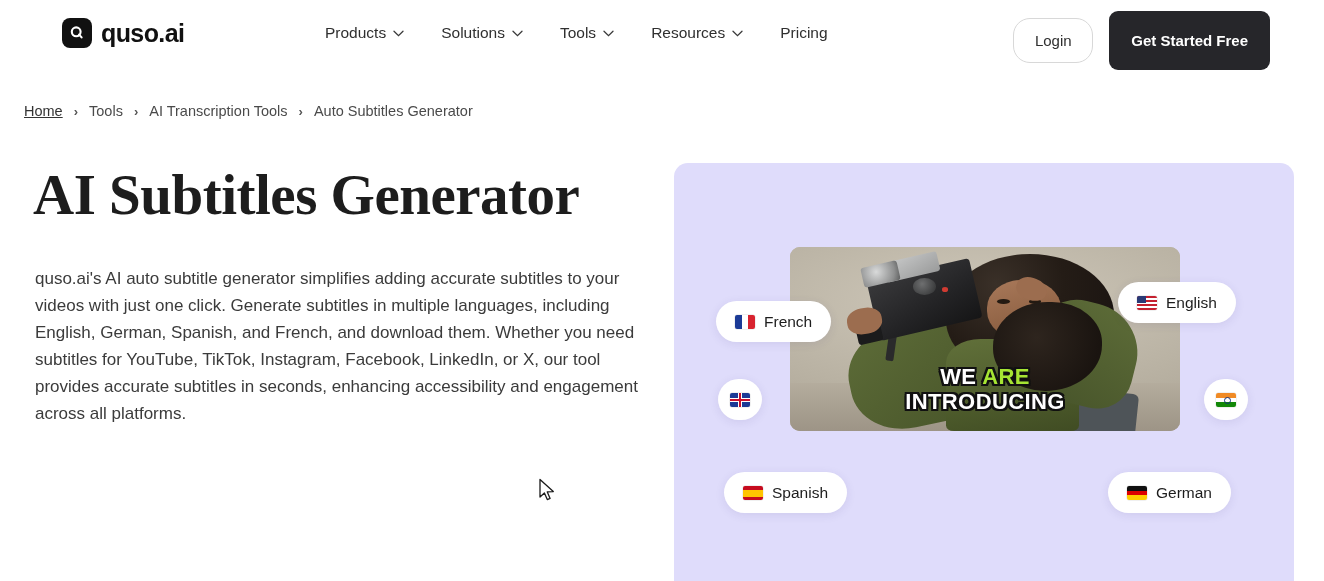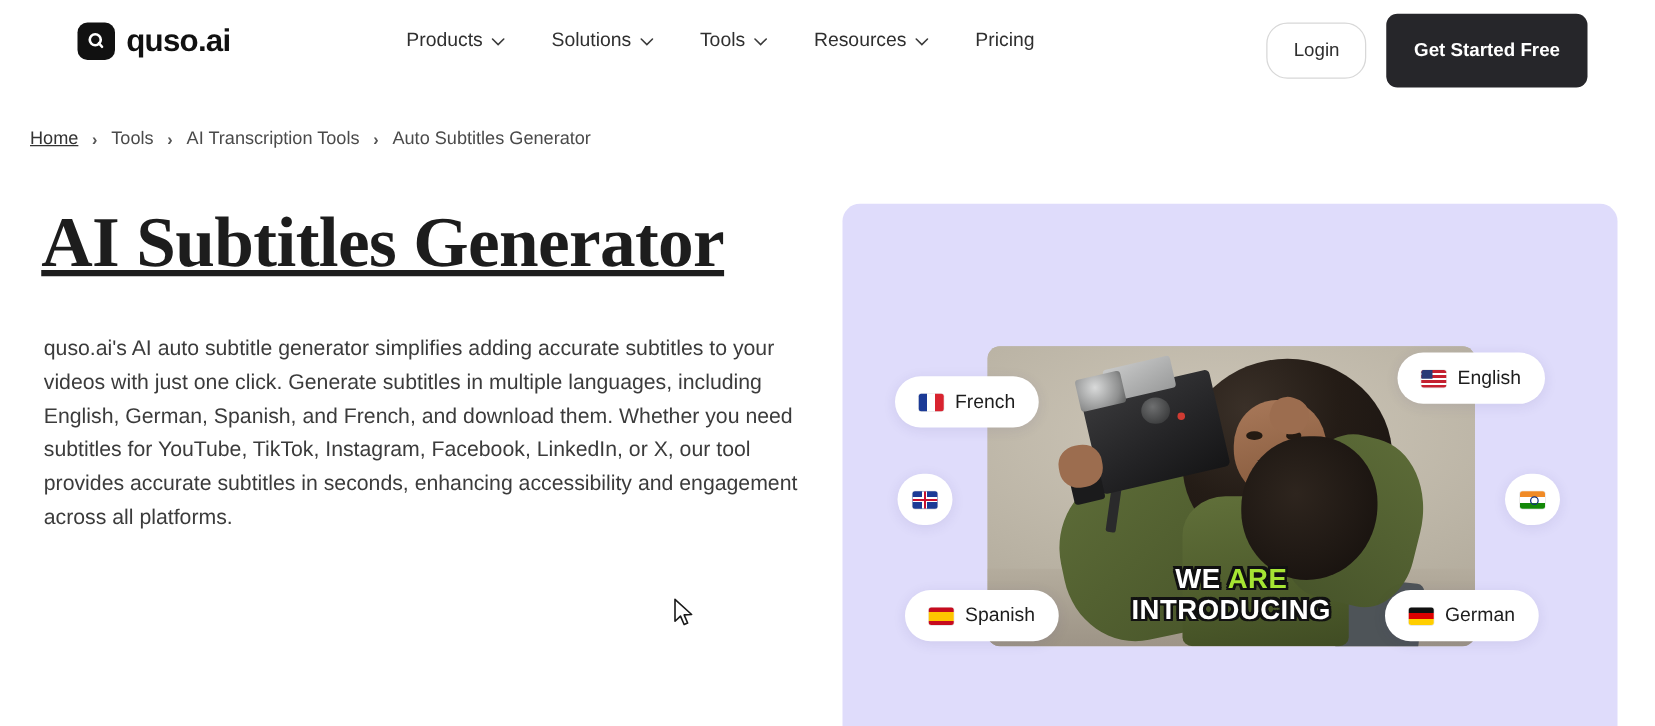--- a/index.html
+++ b/index.html
@@ -77,21 +77,20 @@
   .crumb.last { cursor: default; }
   .crumb-sep { color: #555; font-size: 13px; font-weight: bold; }
 
   
   .hero-title {
     position: absolute; left: 33px; top: 161px;
     font-family: "Liberation Serif", serif;
     font-size: 57px; font-weight: bold;
     color: #1d1d1d; letter-spacing: -0.5px; line-height: 68px;
     white-space: nowrap;
-    text-decoration: underline;
   }
   .hero-desc {
     position: absolute; left: 35px; top: 265px;
     width: 625px;
     font-size: 17px; line-height: 27px; color: #3b3b3b;
   }
   .btn-generate {
     position: absolute; left: 35px; top: 494px;
     height: 46px; padding: 0 25px; border-radius: 8px;
     border: none; background: #2c2c2c; color: #fff;
@@ -103,22 +102,22 @@
 
   
   .hero-panel {
     position: absolute; left: 674px; top: 163px;
     width: 620px; height: 418px;
     background: #dfdcfb;
     border-radius: 14px 14px 0 0;
     overflow: hidden;
   }
   .video-card {
-    position: absolute; left: 116px; top: 114px;
-    width: 390px; height: 240px;
+    position: absolute; left: 116px; top: 84px;
+    width: 390px; height: 184px;
     border-radius: 10px; overflow: hidden;
     background: #b9b2a4;
   }
   .photo { position: absolute; inset: 0; }
 
   
   .ph-bg {
     position: absolute; inset: 0;
     background:
       radial-gradient(ellipse 120% 90% at 48% 30%, #cfc8ba 0%, #b9b2a3 55%, #a79f90 100%);

